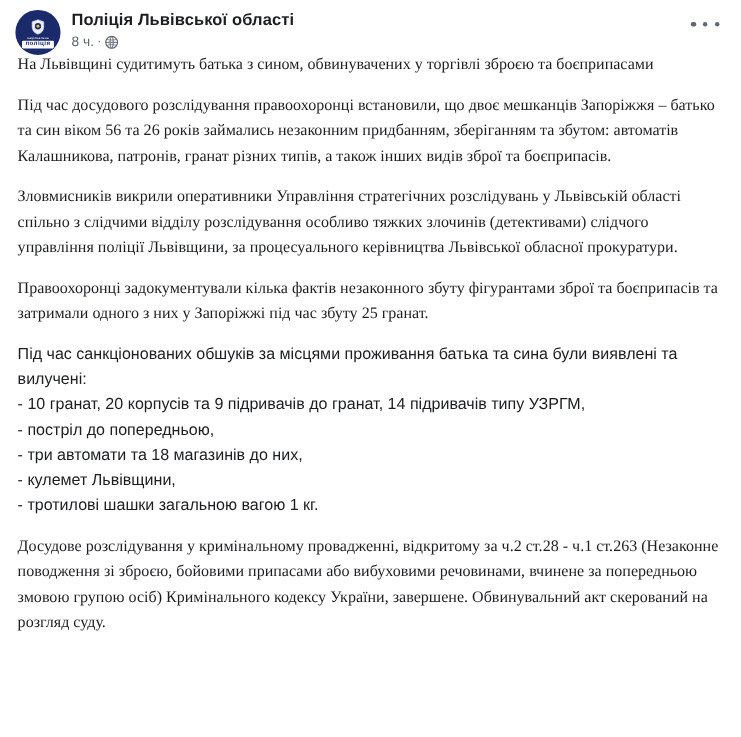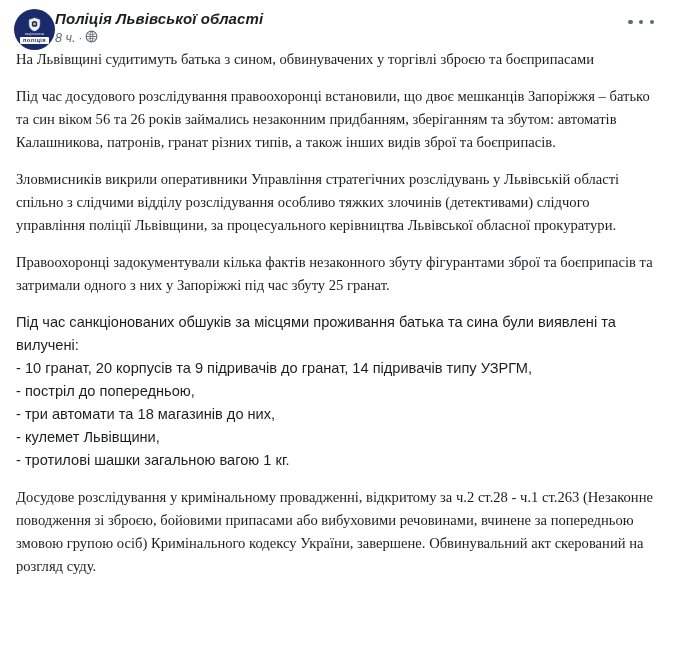--- a/index.html
+++ b/index.html
@@ -70,37 +70,37 @@
     font-size: 5.6px;
     font-weight: bold;
     letter-spacing: .4px;
     line-height: 7px;
     padding: 0 3px;
     border-radius: 1px;
     white-space: nowrap;
   }
 
   .header-text {
+    margin-left: 10px;
     padding-top: 0px;
     display: flex;
     flex-direction: column;
     justify-content: flex-start;
-    font-style: italic;
   }
   .page-name {
     font-size: 15px;
     font-weight: bold;
     color: #1c1e21;
     line-height: 19px;
     letter-spacing: .1px;
     cursor: pointer;
   }
   .meta-row {
     display: flex;
-    align-items: flex-start;
+    align-items: center;
     margin-top: 2px;
     font-size: 12.5px;
     color: #606770;
     line-height: 16px;
   }
   .meta-time { cursor: pointer; }
   .meta-dot {
     margin: 0 3px;
     color: #606770;
     font-size: 11px;

